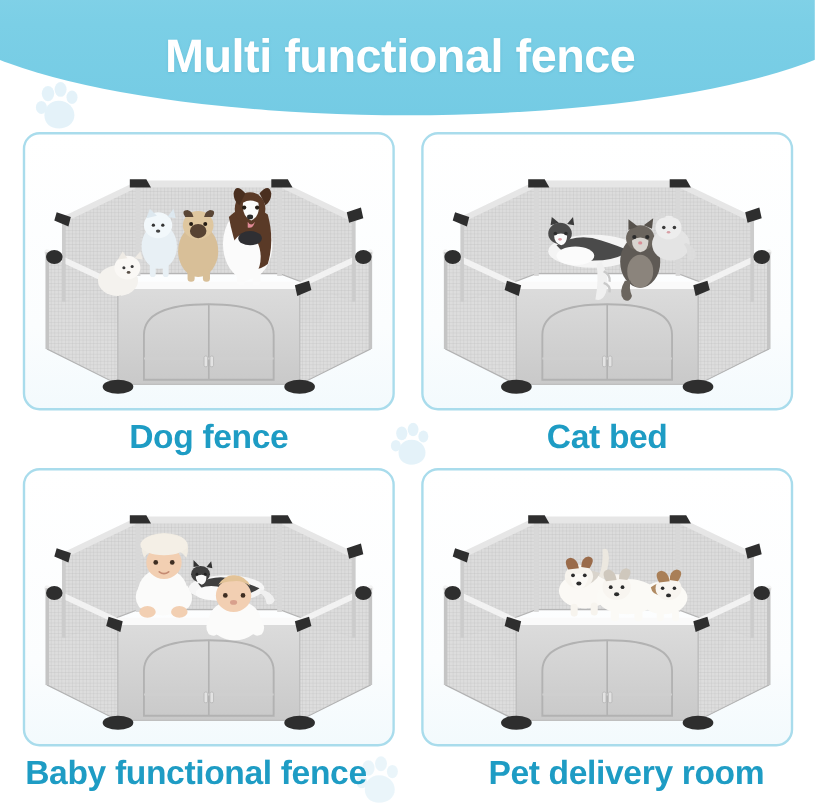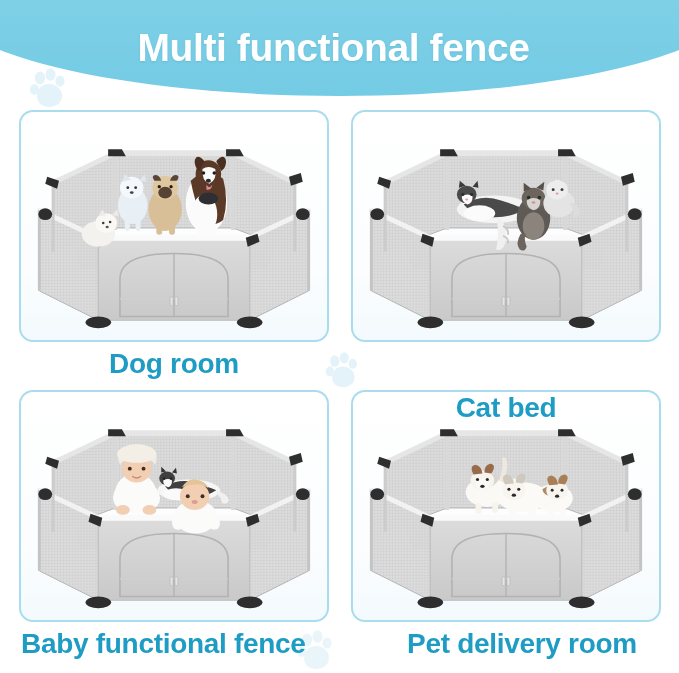--- a/index.html
+++ b/index.html
@@ -53,21 +53,21 @@
     position:absolute;
     height:38px;
     display:flex;align-items:center;
     font-size:28px;font-weight:bold;
     color:#1e9cc4;
     letter-spacing:-.3px;
     white-space:nowrap;
     z-index:3;
   }
   #label-dog-fence    {left:19px; top:345px; width:310px; justify-content:center;}
-  #label-cat-bed      {left:351px;top:345px; width:310px; justify-content:center;margin-top:44px;}
+  #label-cat-bed      {left:351px;top:345px; width:310px; justify-content:center;}
   #label-baby-fence   {left:19px; top:625px; width:330px; justify-content:flex-start;padding-left:2px;}
   #label-pet-delivery {left:390px;top:625px; width:310px; justify-content:flex-start;margin-left:17px;}
 </style>
 </head>
 <body>
 
 <div id="header-banner"></div>
 <div id="page-title">Multi functional fence</div>
 
 <div class="paw" style="left:28px;top:68px;">
@@ -211,21 +211,21 @@
         <circle cx="196" cy="62" r="1.8" fill="#241c14"></circle>
         <ellipse cx="190" cy="70" rx="2.6" ry="2" fill="#2b2b2b"></ellipse>
         <path d="M188 74 q3 5 6 0 q-1 6 -6 5 z" fill="#e08a96"></path>
         <ellipse cx="190" cy="88" rx="10" ry="6" fill="#2f2f33"></ellipse>
         <rect x="179" y="116" width="7" height="12" rx="3.4" fill="#fbfbfb"></rect>
         <rect x="192" y="116" width="7" height="12" rx="3.4" fill="#fbfbfb"></rect>
       </g>
     </svg>
   </div>
 </div>
-<div class="card-label" id="label-dog-fence">Dog room</div>
+<div class="card-label" id="label-dog-fence">Dog fence</div>
 
 <div class="card" id="card-cat-bed">
   <div class="card-art">
     <svg viewBox="0 0 310 232" preserveAspectRatio="xMidYMid meet">
       <defs>
         <pattern id="mesh2" width="3" height="3" patternUnits="userSpaceOnUse">
           <rect width="3" height="3" fill="#dcdcdc"></rect>
           <path d="M0 0 H3 M0 0 V3" stroke="#bdbdbd" stroke-width="0.5"></path>
         </pattern>
         <linearGradient id="floorg2" x1="0" y1="0" x2="0" y2="1">

